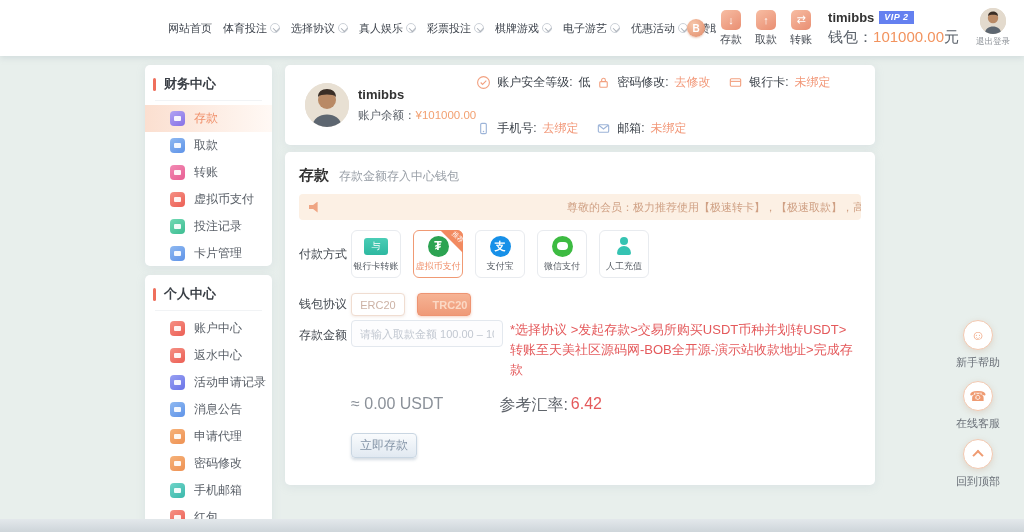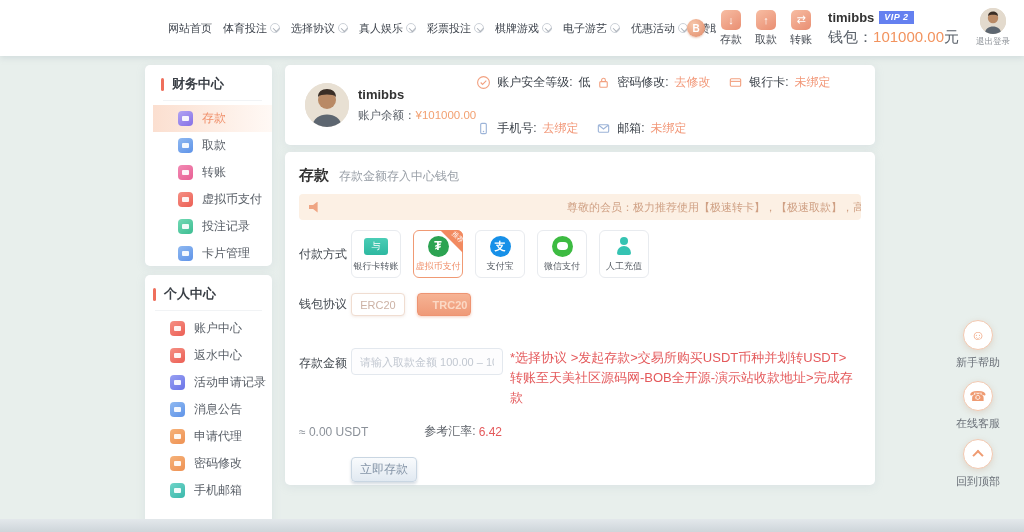--- a/index.html
+++ b/index.html
@@ -30,21 +30,21 @@
   .u-line2 { font-size:15px; color:#596069; }
   .u-amount { color:#f2935e; }
   .avatar-block { display:flex; flex-direction:column; align-items:center; gap:2px; margin-left:4px; cursor:pointer; }
   .avatar-sm { width:26px; height:26px; border-radius:50%; overflow:hidden; background:#ded5c9; }
   .logout { font-size:8.5px; color:#8b9096; }
 
   
   .card { position:absolute; background:#fff; border-radius:5px; box-shadow:0 2px 10px rgba(155,172,186,.18); }
 
   
-  .side1 { left:145px; top:65px; width:127px; height:201px;padding-left:8px; }
+  .side1 { left:145px; top:65px; width:127px; height:201px; }
   .side2 { left:145px; top:275px; width:127px; height:272px; }
   .side-head { display:flex; align-items:center; gap:8px; padding:10px 10px 7px 8px; }
   .accent-bar { width:3px; height:13px; background:#ef6f5c; border-radius:2px; }
   .side-title { font-size:13px; color:#3a3f46; font-weight:600; }
   .side-div { border-bottom:1px solid #f1f3f5; margin:0 10px 4px; }
   .side-item { height:27px; display:flex; align-items:center; gap:9px; padding-left:25px; font-size:12px; color:#5a6068; cursor:pointer; }
   .side-item.active { background:linear-gradient(90deg,#fbdfd0,#fff9f5); color:#f0906b; }
   .s-icon { width:15px; height:15px; border-radius:4px; display:flex; align-items:center; justify-content:center; flex:0 0 auto; }
   .s-icon::after { content:""; width:7px; height:5px; background:rgba(255,255,255,.92); border-radius:1px; }
   .g-purple { background:linear-gradient(145deg,#b2a4f3,#8570e6); }
@@ -104,28 +104,28 @@
   .person-ic::after  { content:""; position:absolute; left:3px; top:10px; width:14px; height:9px; border-radius:7px 7px 2px 2px; background:#35c3b2; }
   .ribbon { position:absolute; top:-1px; right:-1px; width:23px; height:23px; overflow:hidden; border-top-right-radius:6px; }
   .ribbon::before { content:""; position:absolute; top:0; right:0; border-top:23px solid #f28a60; border-left:23px solid transparent; }
   .ribbon-txt { position:absolute; top:3px; right:-1px; transform:rotate(45deg); font-size:6.5px; color:#fff; z-index:1; }
 
   .proto-row { margin-top:15px; }
   .proto-btn { width:54px; height:23px; border-radius:4px; font-size:11px; display:flex; align-items:center; justify-content:center; cursor:pointer; }
   .proto-btn.erc { background:#fff; border:1px solid #f0ddd1; color:#ccb2a5; box-shadow:0 1px 3px rgba(205,170,150,.25); margin-right:12px; }
   .proto-btn.trc { background:linear-gradient(180deg,#f6b394,#ef9a78); border:1px solid #ee9472; color:#fbd9c5; font-weight:bold; box-shadow:0 1px 3px rgba(230,140,100,.4);padding-left:12px; }
 
-  .amt-row { margin-top:32px; align-items:flex-start; }
+  .amt-row { margin-top:4px; align-items:flex-start; }
   .amt-row .frow-label { padding-top:7px; }
   .amt-input { width:152px; height:27px; border:1px solid #e3e8ee; border-radius:4px; background:#fdfdfe;
                font-size:11px; color:#333; padding:0 8px; outline:none; flex:0 0 auto; font-family:inherit; }
   .amt-input::placeholder { color:#c2c8d1; }
   .amt-note { margin-left:7px; font-size:13px; color:#e4595b; line-height:1.55; }
 
-  .est-row { margin-top:15px; display:flex; align-items:center; font-size:12px; }
+  .est-row { margin-top:15px; margin-left:52px; display:flex; align-items:flex-start; font-size:16px; }
   .est-usdt { color:#8b9199; }
   .rate-label { margin-left:56px; color:#5f646b; }
   .rate-val { color:#e4595b; margin-left:3px; }
 
   .btn-row { margin-top:17px; margin-left:52px; }
   .submit-btn { width:66px; height:25px; border:1px solid #c9d6e2; border-radius:4px; cursor:pointer;
                 background:linear-gradient(180deg,#f9fbfd,#e1e9f1); color:#8494a7; font-size:12px;
                 box-shadow:0 2px 3px rgba(150,168,185,.4); font-family:inherit; }
 
   
@@ -278,20 +278,24 @@
       <span class="s-icon g-orange"></span>
       <span>申请代理</span>
     </div>
     <div class="side-item">
       <span class="s-icon g-orange"></span>
       <span>密码修改</span>
     </div>
     <div class="side-item">
       <span class="s-icon g-cyan"></span>
       <span>手机邮箱</span>
+    </div>
+    <div class="side-item">
+      <span class="s-icon g-red"></span>
+      <span>红包</span>
     </div>
   </div>
 
   <div class="card profile-card">
     <span class="avatar-lg">
       <svg viewBox="0 0 44 44" width="44" height="44">
           <rect width="44" height="44" fill="#e8e0d3"></rect>
           <circle cx="22" cy="17" r="9" fill="#b98a66"></circle>
           <path d="M13 14c0-5.2 3.8-8 9-8s9 2.8 9 8c-2.5-3.2-15.5-3.2-18 0z" fill="#3a2e26"></path>
           <path d="M7 44c1-8.5 7.5-12.5 15-12.5S36 35.5 37 44z" fill="#5d6670"></path>

